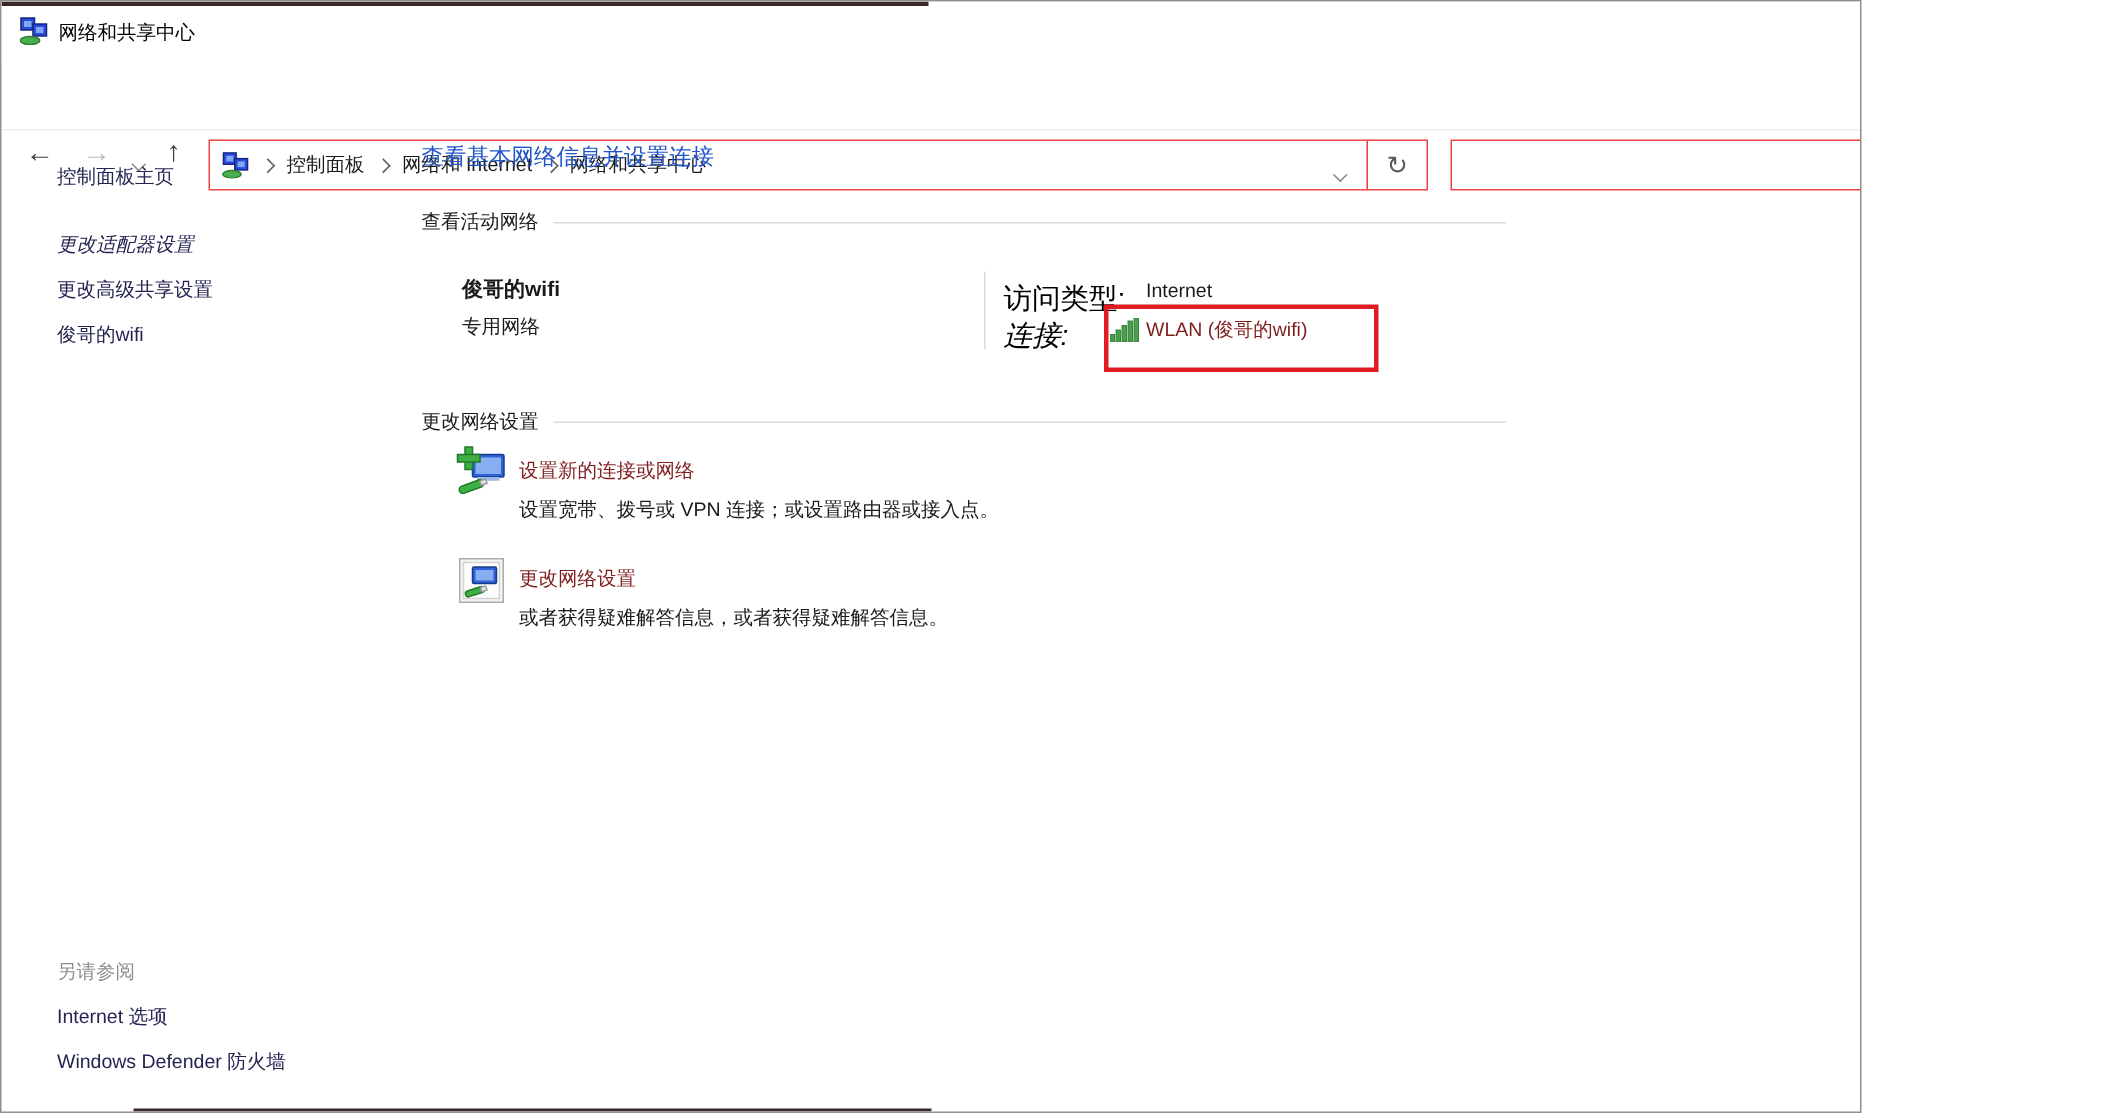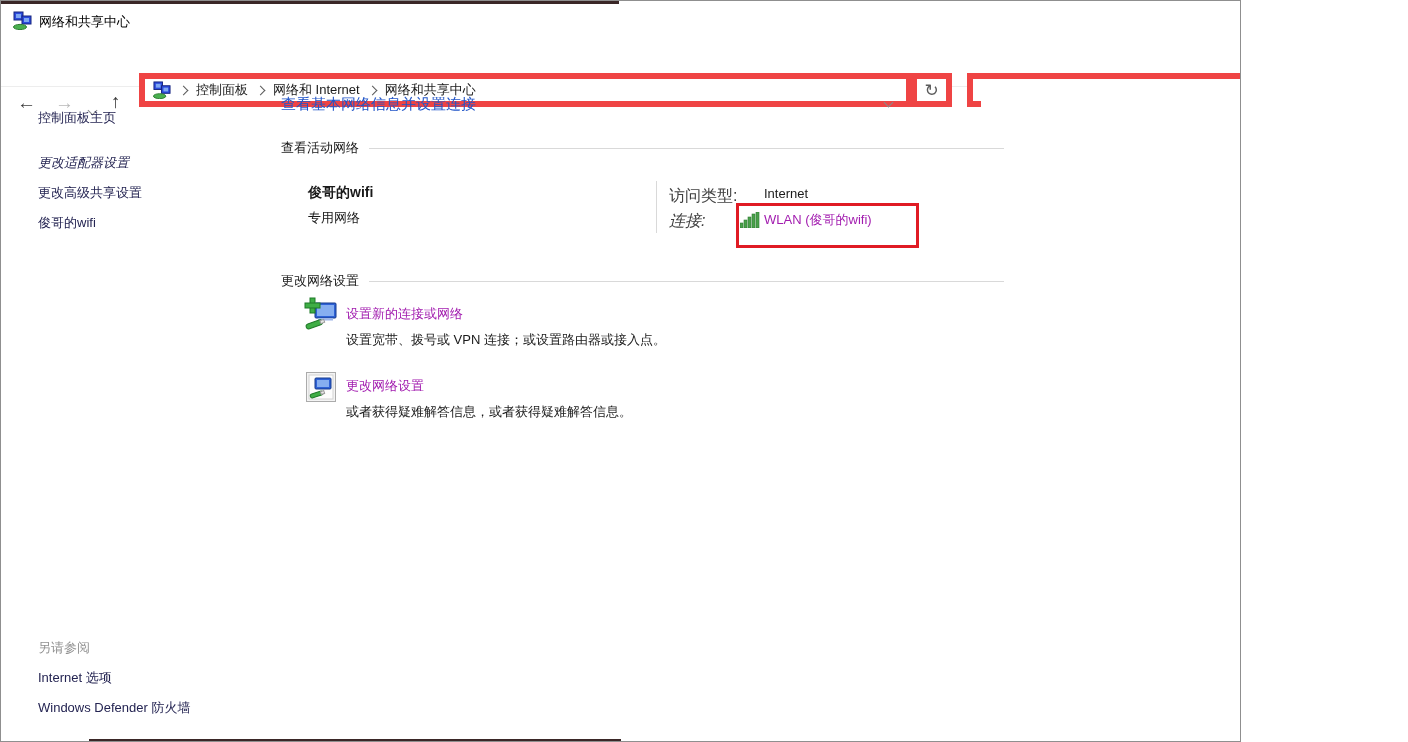--- a/index.html
+++ b/index.html
@@ -10,37 +10,37 @@
   
   .titlebar{position:absolute;left:0;top:0;width:100%;height:40px;background:#fff;}
   .win-title{position:absolute;left:38px;top:12px;font-size:13px;color:#000;white-space:nowrap;}
   .ctrl{position:absolute;top:1px;width:46px;height:30px;display:flex;align-items:center;justify-content:center;cursor:default;}
   
   .navglyph{position:absolute;font-size:19px;line-height:19px;color:#3b3b3b;}
   .disabled{color:#b8b8b8;}
   .chev{display:inline-block;width:6px;height:6px;border-top:1.2px solid #5a5a5a;border-right:1.2px solid #5a5a5a;}
   .chev-right{transform:rotate(45deg);}
   .chev-down{transform:rotate(135deg);}
-  .box{position:absolute;top:32px;height:34px;box-sizing:border-box;border:6px solid #ef4444;background:#fff;}
+  .box{position:absolute;top:52px;height:34px;box-sizing:border-box;border:1px solid #ef4444;background:#fff;}
   .crumbrow{display:flex;align-items:center;height:100%;padding-left:8px;gap:9px;}
   .crumb{font-size:13px;color:#1a1a1a;white-space:nowrap;cursor:default;}
   
   .side-link{position:absolute;left:37px;font-size:13px;color:#242452;white-space:nowrap;cursor:pointer;}
   .gray{color:#909090;cursor:default;}
   
   .page-title{position:absolute;left:280px;top:94px;font-size:15px;color:#2155c8;white-space:nowrap;}
   .sect{position:absolute;left:280px;width:723px;display:flex;align-items:center;gap:10px;}
   .sect-label{font-size:13px;color:#1a1a1a;white-space:nowrap;}
   .sect-line{flex:1;border-top:1px solid #d9d9d9;height:0;}
   .net-name{position:absolute;left:307px;top:183px;font-size:14px;font-weight:bold;color:#1a1a1a;}
   .net-type{position:absolute;left:307px;top:208px;font-size:13px;color:#1a1a1a;}
   .vline{position:absolute;left:655px;top:180px;height:52px;border-left:1px solid #d9d9d9;}
-  .dlabel{position:absolute;left:668px;font-size:16px;color:#404040;white-space:nowrap;}
+  .dlabel{position:absolute;left:668px;font-size:19px;color:#000000;white-space:nowrap;}
   .dvalue{position:absolute;left:763px;font-size:13px;color:#1a1a1a;white-space:nowrap;}
-  .link{color:#a21caf;cursor:pointer;text-decoration:none;}
+  .link{color:#7f1d1d;cursor:pointer;text-decoration:none;}
   .redbox{position:absolute;left:735px;top:202px;width:177px;height:39px;border:3px solid #e01b24;z-index:20;pointer-events:none;}
   .task-title{position:absolute;left:345px;font-size:13px;}
   .task-desc{position:absolute;left:345px;font-size:13px;color:#1a1a1a;white-space:nowrap;}
   svg{display:block;}
 </style>
 </head>
 <body>
 
 <div class="screen">
 

